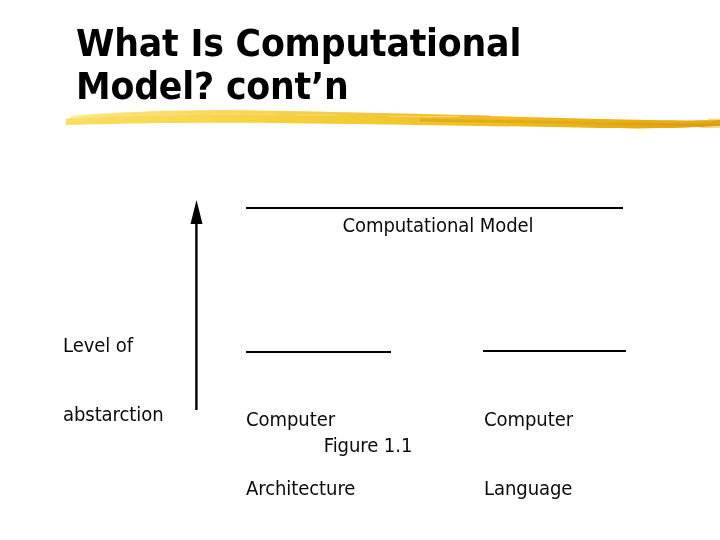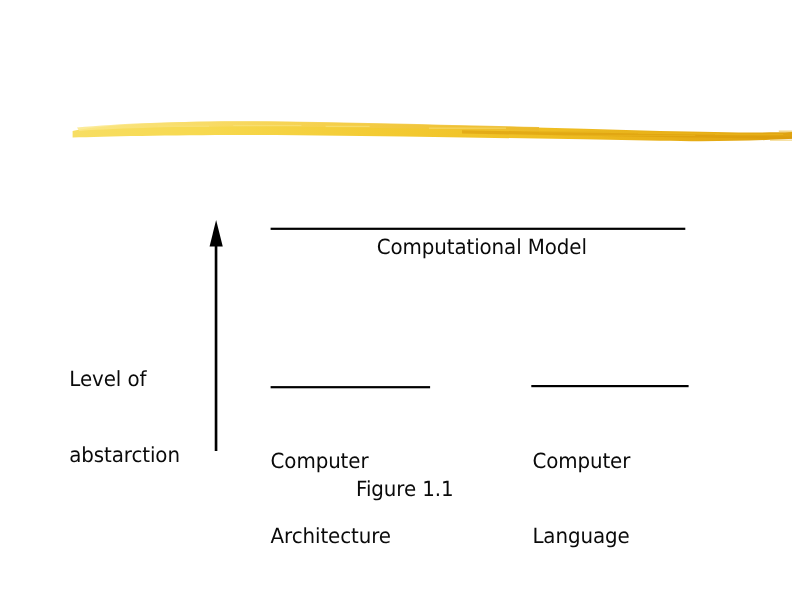--- a/index.html
+++ b/index.html
@@ -114,20 +114,24 @@
   
   #rule-computational-model    { left: 246px; top: 207px; width: 377px; }
   #rule-computer-architecture  { left: 246px; top: 351px; width: 145px; }
   #rule-computer-language      { left: 483px; top: 350px; width: 143px; }
 </style>
 </head>
 <body>
 
 <div id="slide">
 
+  <div class="title-block">
+    <div class="title-line">What Is Computational</div>
+    <div class="title-line">Model? cont’n</div>
+  </div>
 
   <div class="brush-wrap">
     <svg viewBox="0 0 665 36" preserveAspectRatio="none" aria-hidden="true">
       <defs>
         <linearGradient id="brushGrad" x1="0" y1="0" x2="1" y2="0">
           <stop offset="0" stop-color="#F7DE63"></stop>
           <stop offset="0.18" stop-color="#F7D94F"></stop>
           <stop offset="0.42" stop-color="#F3CB33"></stop>
           <stop offset="0.66" stop-color="#EFBE22"></stop>
           <stop offset="0.86" stop-color="#E6AC15"></stop>

